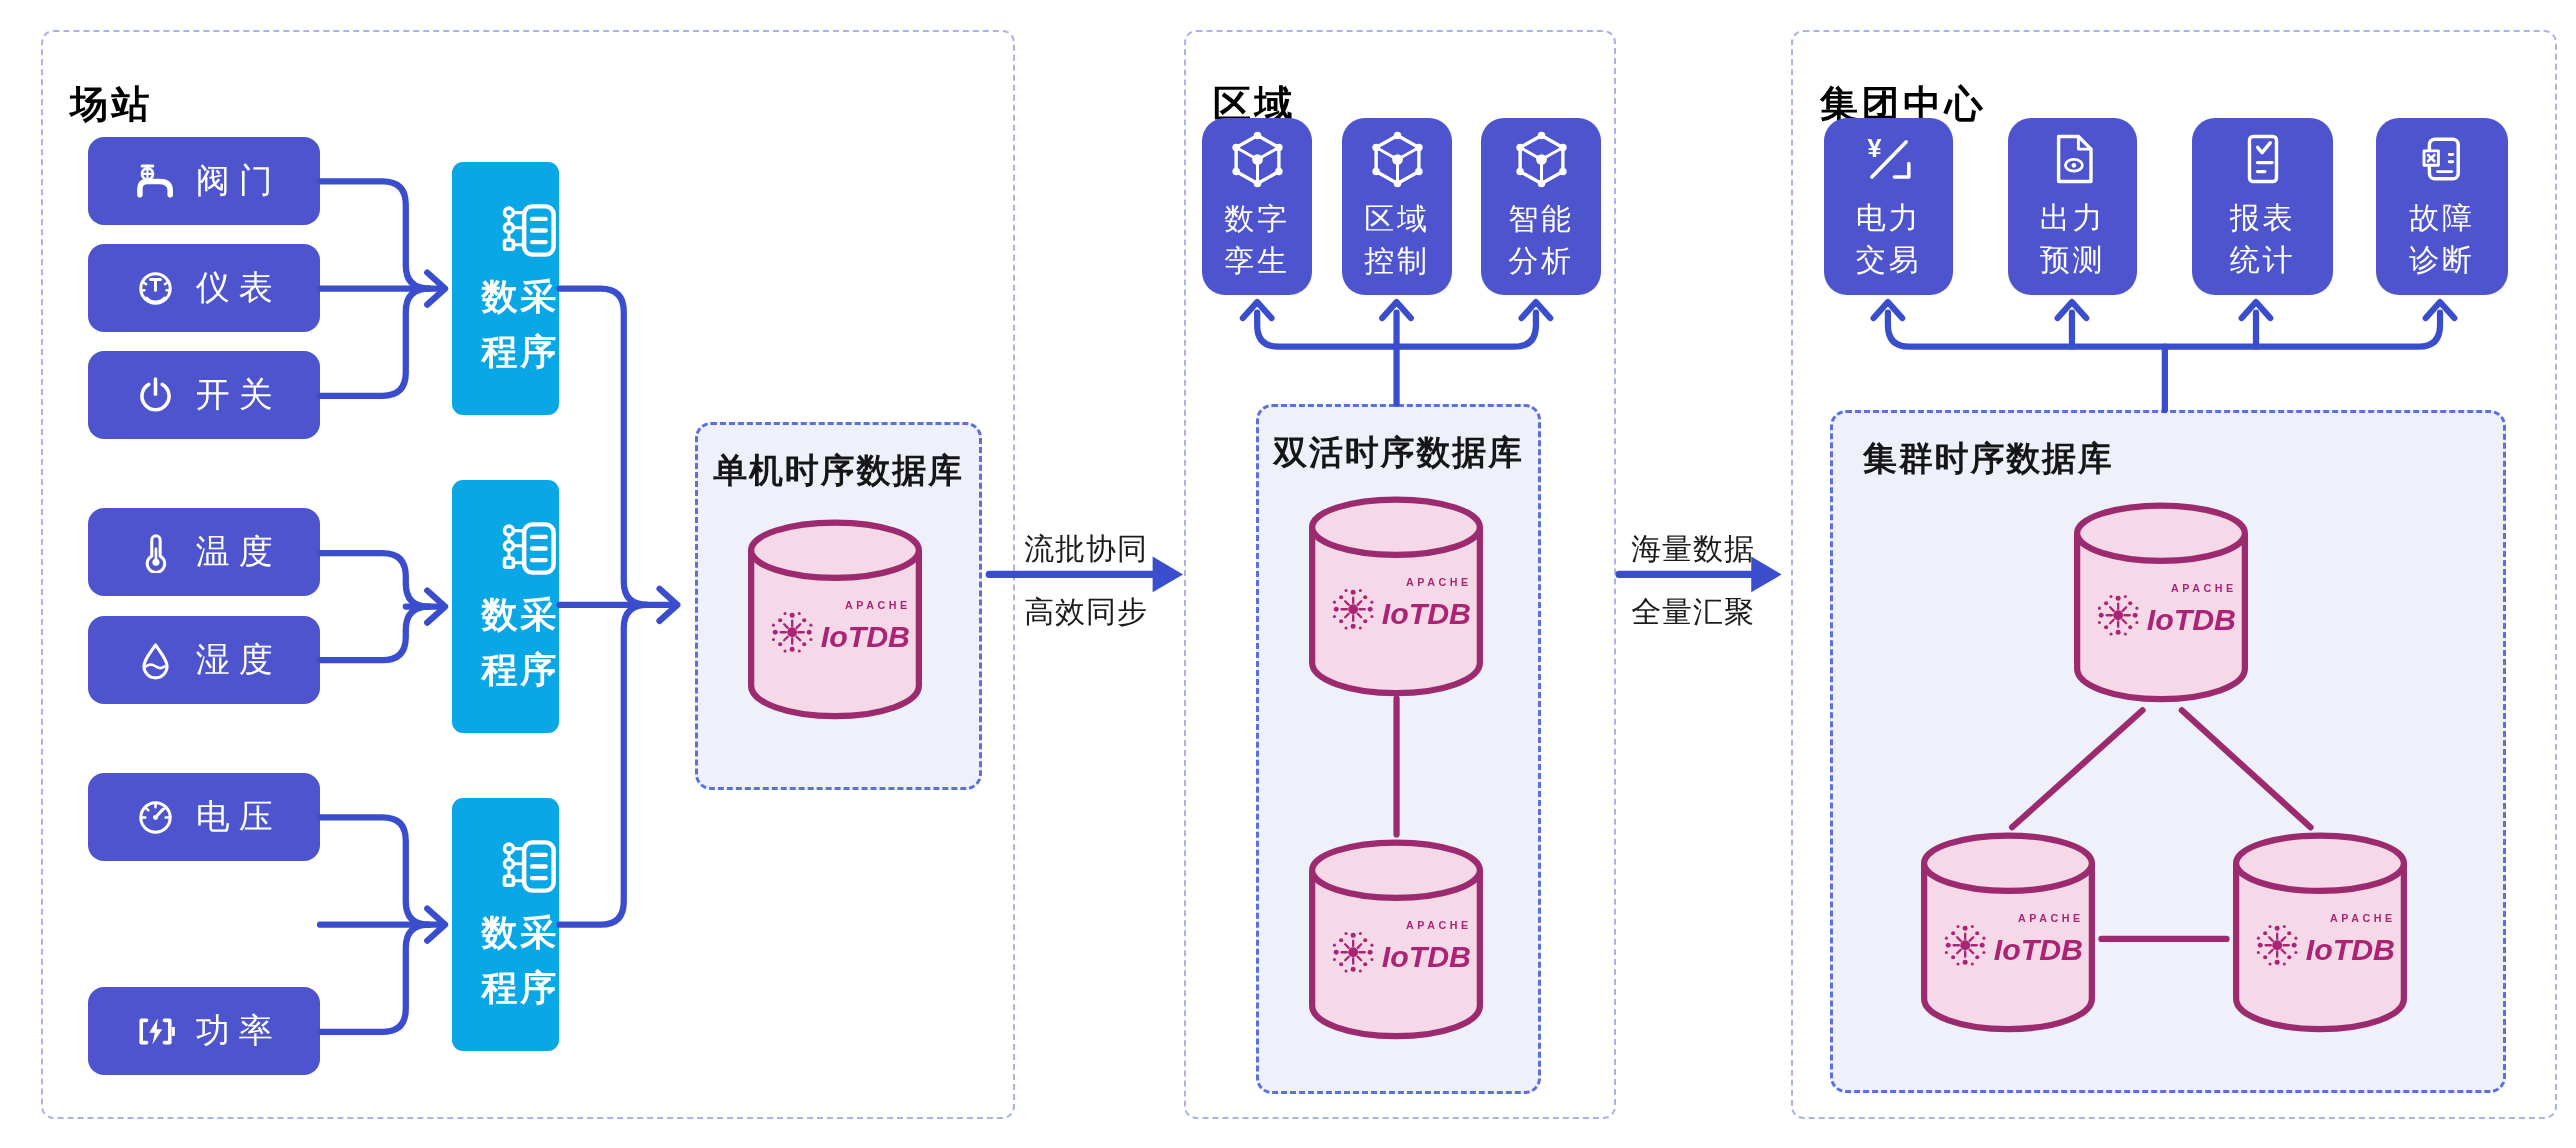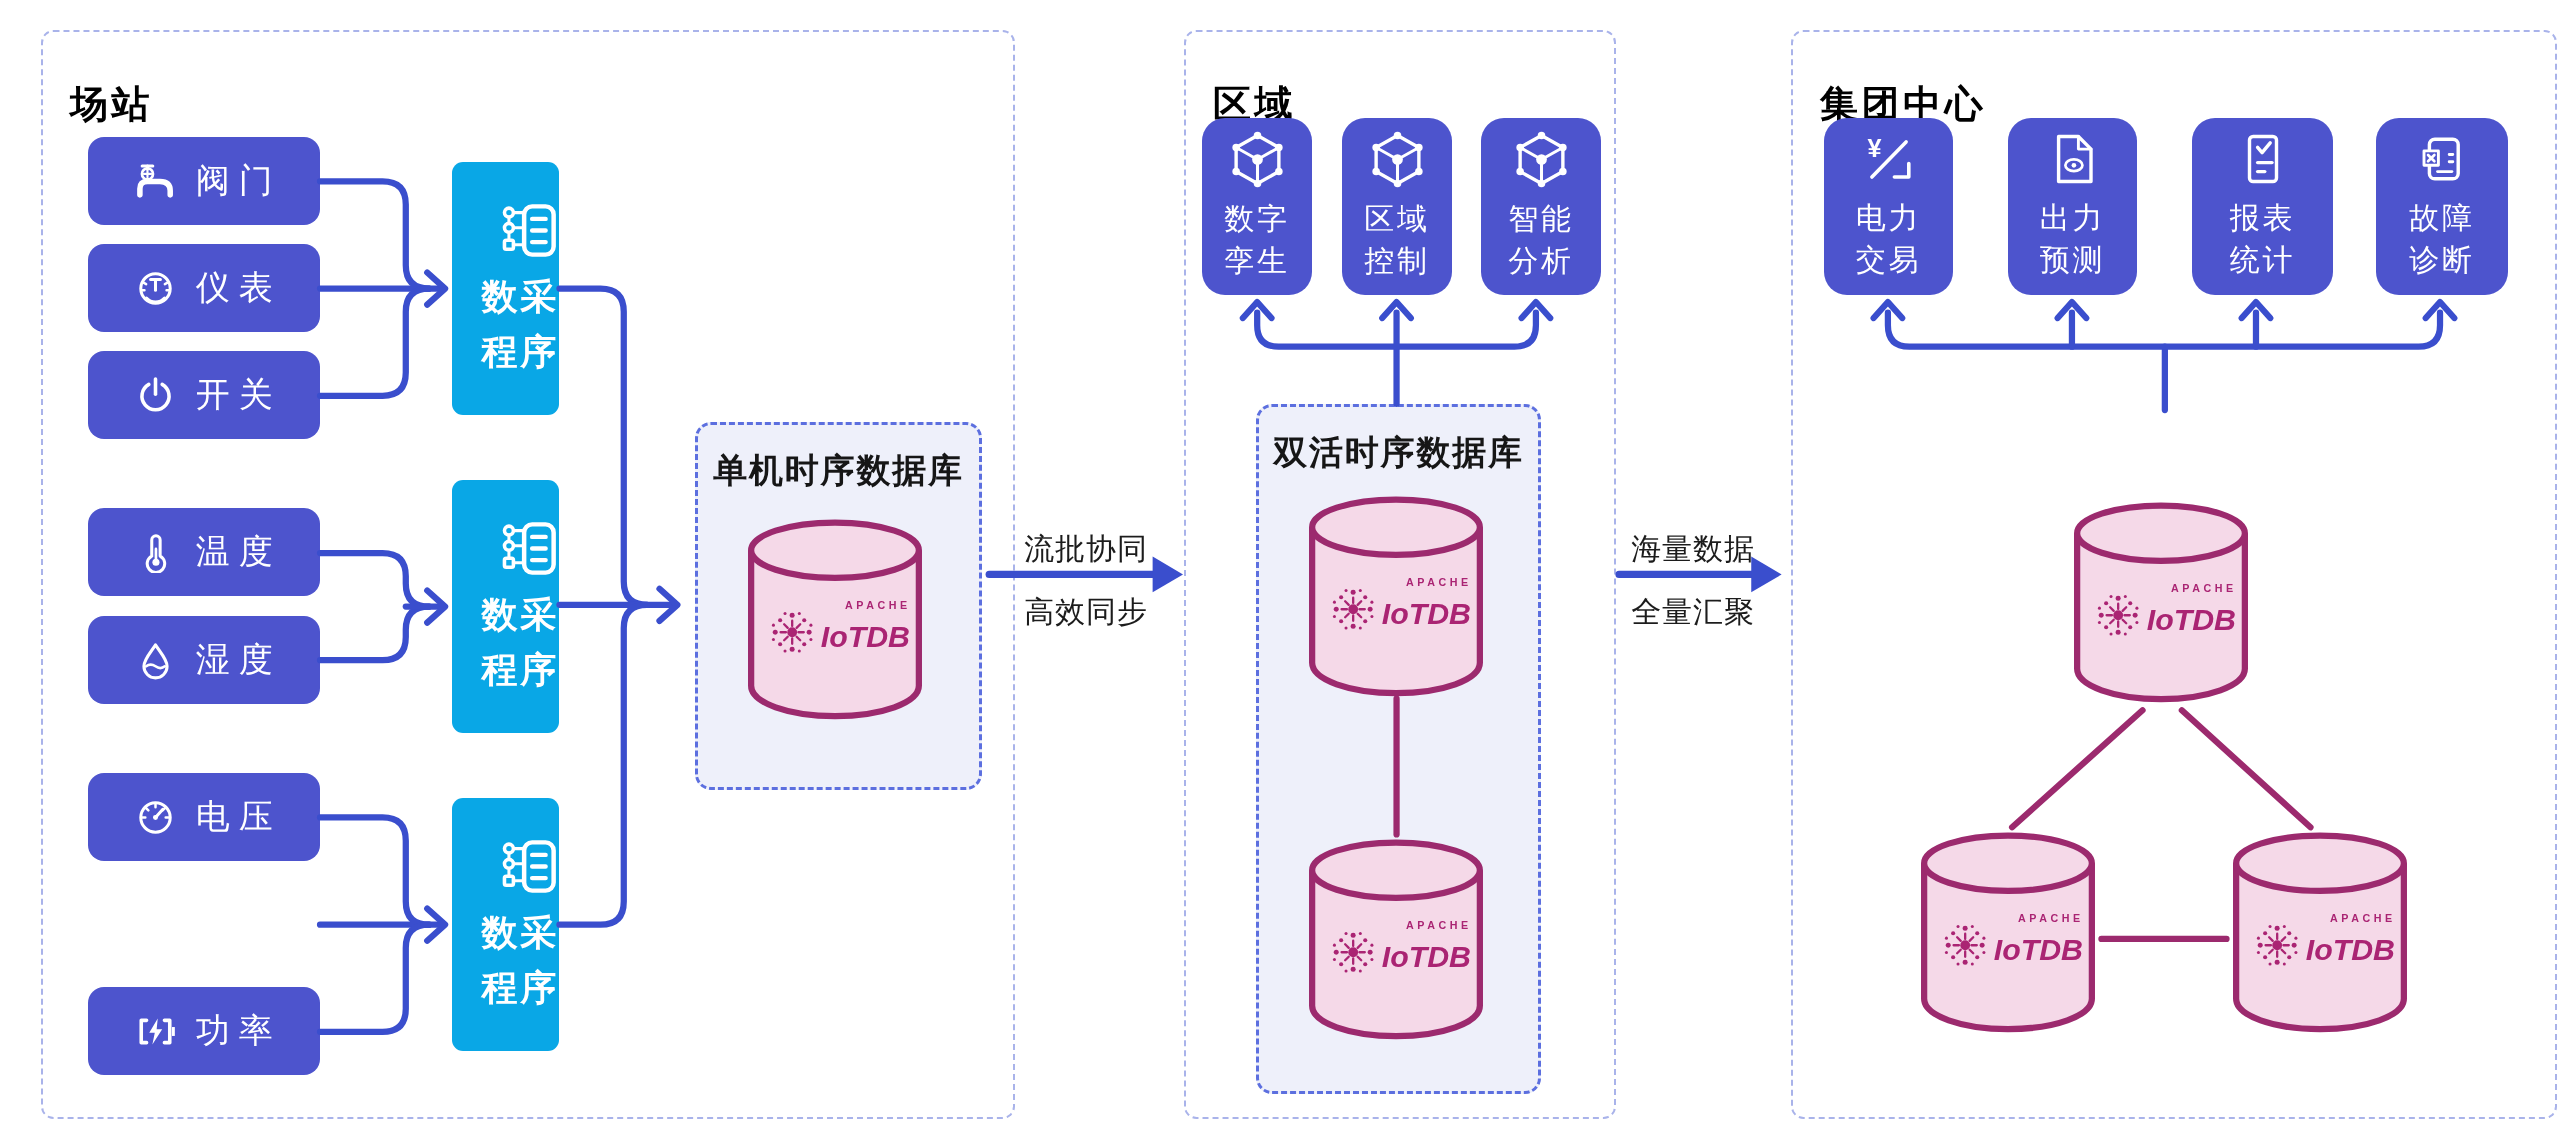--- a/index.html
+++ b/index.html
@@ -189,20 +189,23 @@
   </div>
 
   <div class="panel" style="left:695px;top:422px;width:281px;height:362px;">
     <div class="panel-title">单机时序数据库</div>
   </div>
 
   <div class="panel" style="left:1256px;top:404px;width:279px;height:684px;">
     <div class="panel-title">双活时序数据库</div>
   </div>
 
+  <div class="panel" style="left:1830px;top:410px;width:670px;height:677px;">
+    <div class="panel-title left">集群时序数据库</div>
+  </div>
 
   <svg class="cyl" style="left:744px;top:516px;" width="182" height="204" viewBox="0 0 204 228">
     <path d="M8,38 V190 C8,209 50,224 102,224 C154,224 196,209 196,190 V38" fill="#f5d9e8" stroke="#9c2a6e" stroke-width="7"></path>
     <ellipse cx="102" cy="38" rx="94" ry="31" fill="#f5d9e8" stroke="#9c2a6e" stroke-width="7"></ellipse>
     <g>
       <use href="#starburst" x="28" y="104"></use>
       <text x="86" y="146" font-size="34" font-weight="700" font-style="italic" fill="#aa2473">IoTDB</text>
       <text x="150" y="104" font-size="12" font-weight="700" letter-spacing="4" text-anchor="middle" fill="#aa2473">APACHE</text>
     </g>
   </svg>

